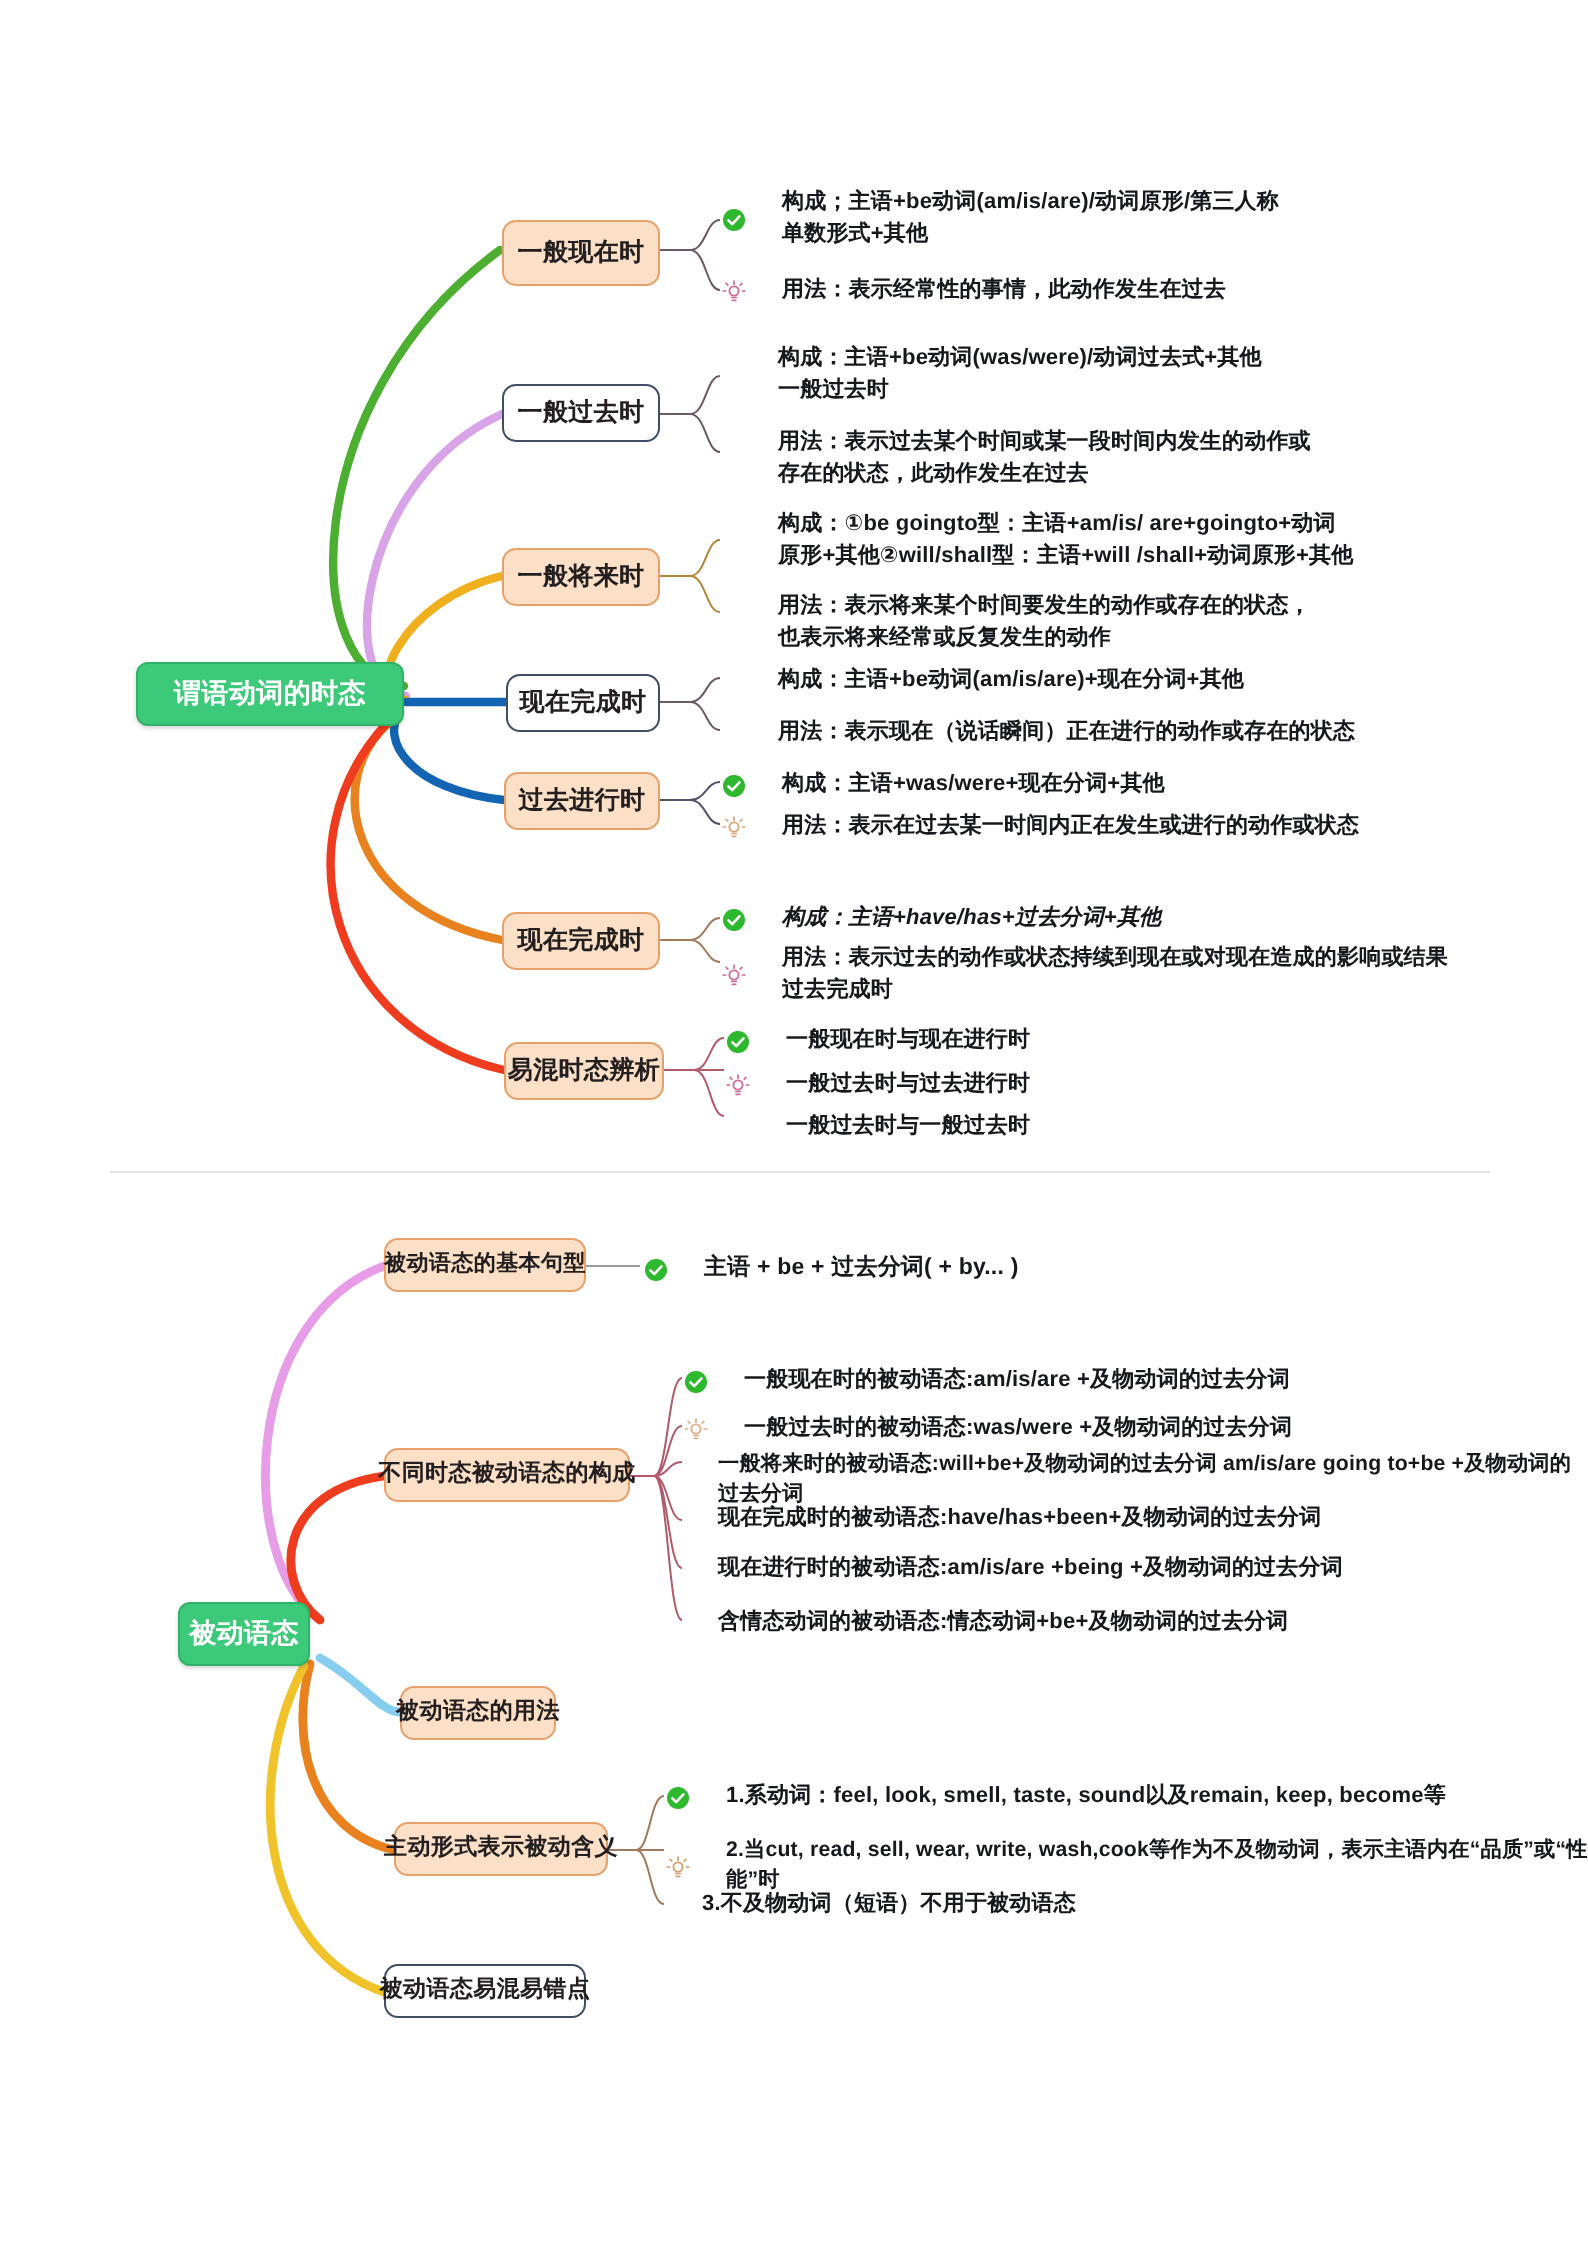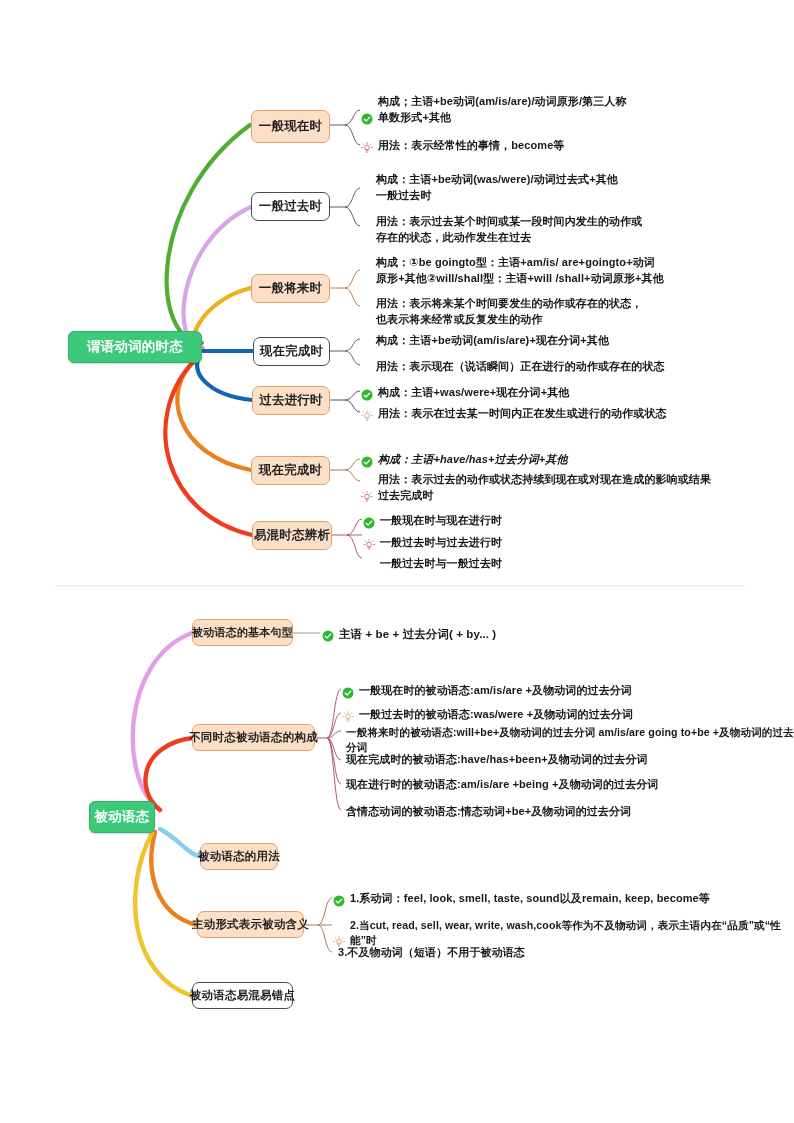--- a/index.html
+++ b/index.html
@@ -67,22 +67,22 @@
   .leaf {
     position: absolute;
     font-size: 11px;
     line-height: 1.42;
     color: #16181c;
     font-weight: bold;
     letter-spacing: 0.1px;
   }
   .leaf-row {
     display: flex;
-    align-items: flex-end;
-    gap: 5px;
+    align-items: center;
+    gap: 18px;
   }
   .ic {
     flex: 0 0 auto;
     width: 12px;
     height: 12px;
     margin-top: 1px;
     display: inline-block;
   }
   .ic-spacer { visibility: hidden; }
 </style>
@@ -179,21 +179,21 @@
   </div>
   <div class="leaf" style="left:361px; top:138px; width:420px;">
     <div class="leaf-row">
       <span class="ic">
         <svg viewBox="0 0 24 24" width="12" height="12">
             <circle cx="12" cy="11" r="4.6" fill="none" stroke="#d06a9c" stroke-width="1.9"></circle>
             <path d="M12 1.2v3M3.6 11h-2.4M22.8 11h-2.4M5.8 5.1L4.1 3.4M18.2 5.1l1.7-1.7" stroke="#d06a9c" stroke-width="1.7" stroke-linecap="round"></path>
             <path d="M9.6 17.5h4.8M10.3 20.4h3.4" stroke="#d06a9c" stroke-width="1.7" stroke-linecap="round"></path>
           </svg>
       </span>
-      <span class="leaf-text" style="white-space:pre-line">用法：表示经常性的事情，become等</span>
+      <span class="leaf-text" style="white-space:pre-line">用法：表示经常性的事情，此动作发生在过去</span>
     </div>
   </div>
 
   <div class="leaf" style="left:359px; top:172px; width:420px;">
     <div class="leaf-row">
       <span class="ic ic-spacer"></span>
       <span class="leaf-text" style="white-space:pre-line">构成：主语+be动词(was/were)/动词过去式+其他
 一般过去时</span>
     </div>
   </div>

